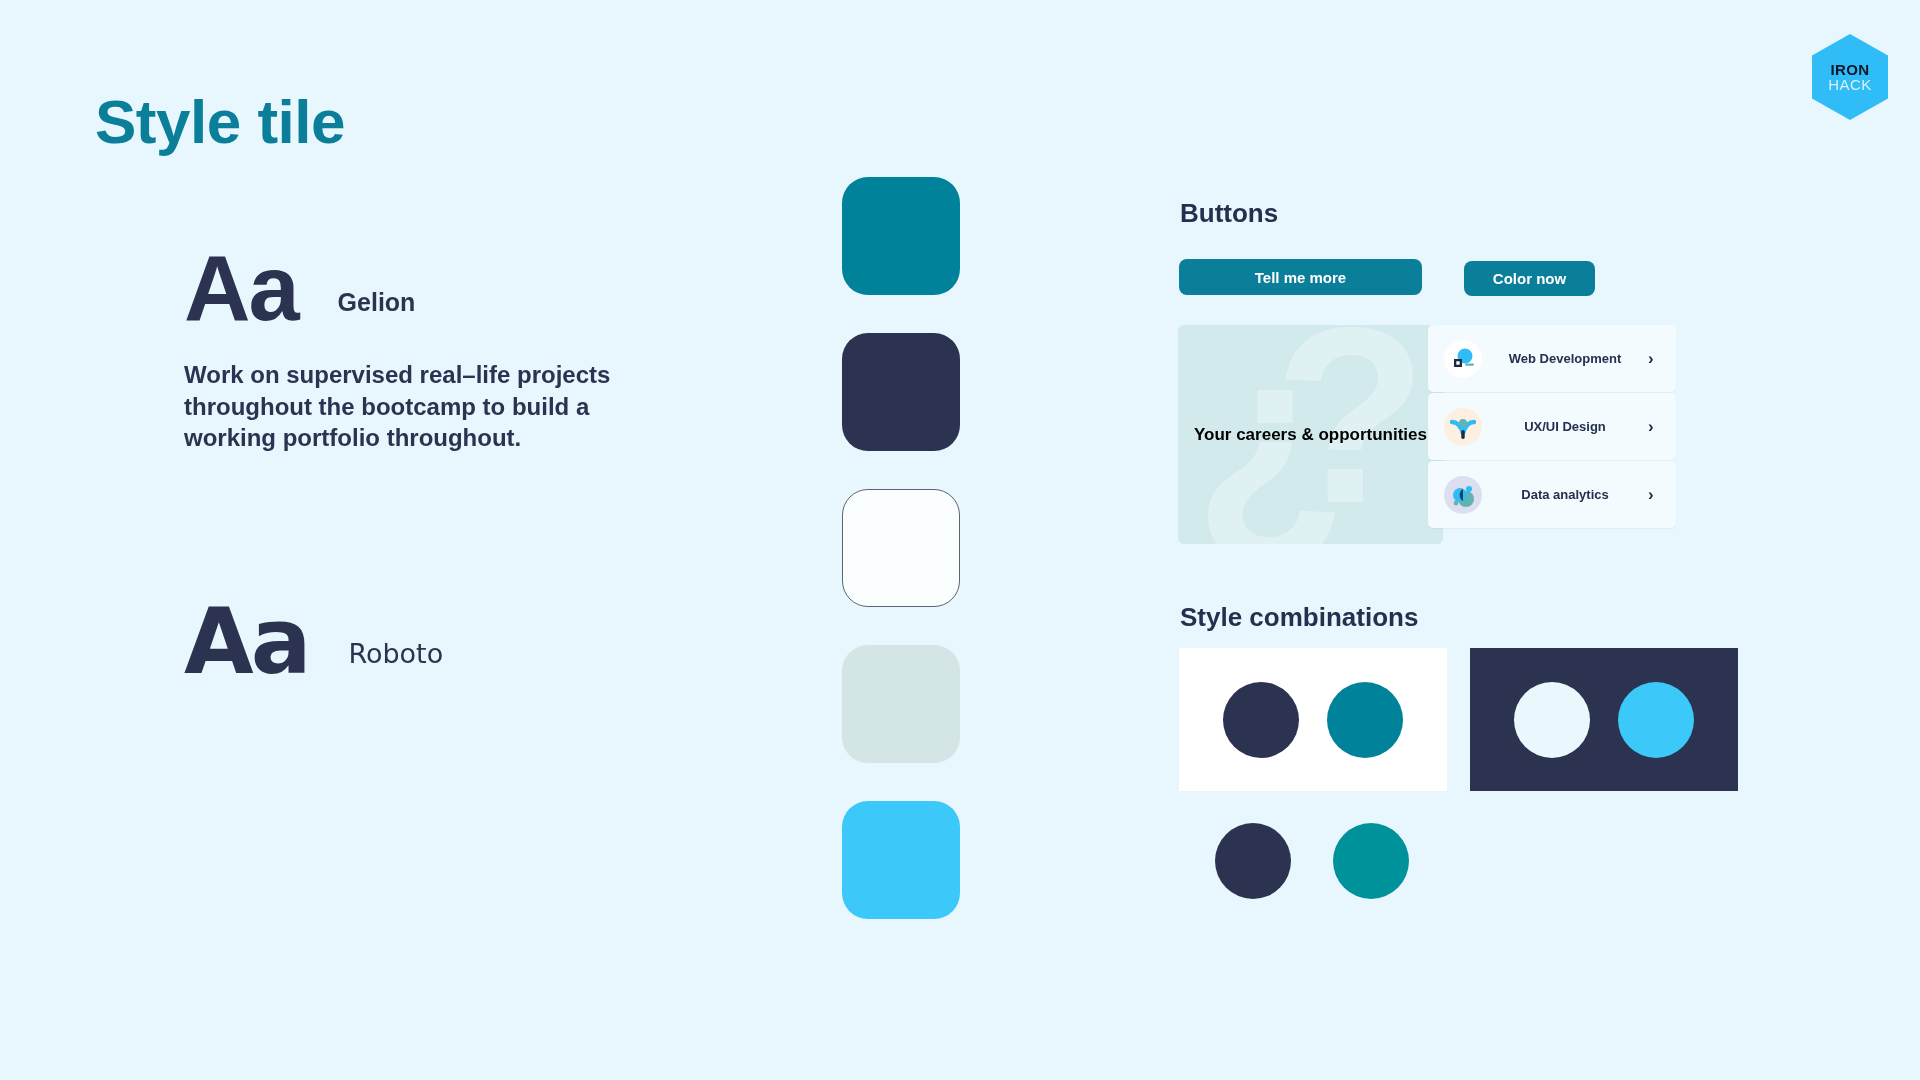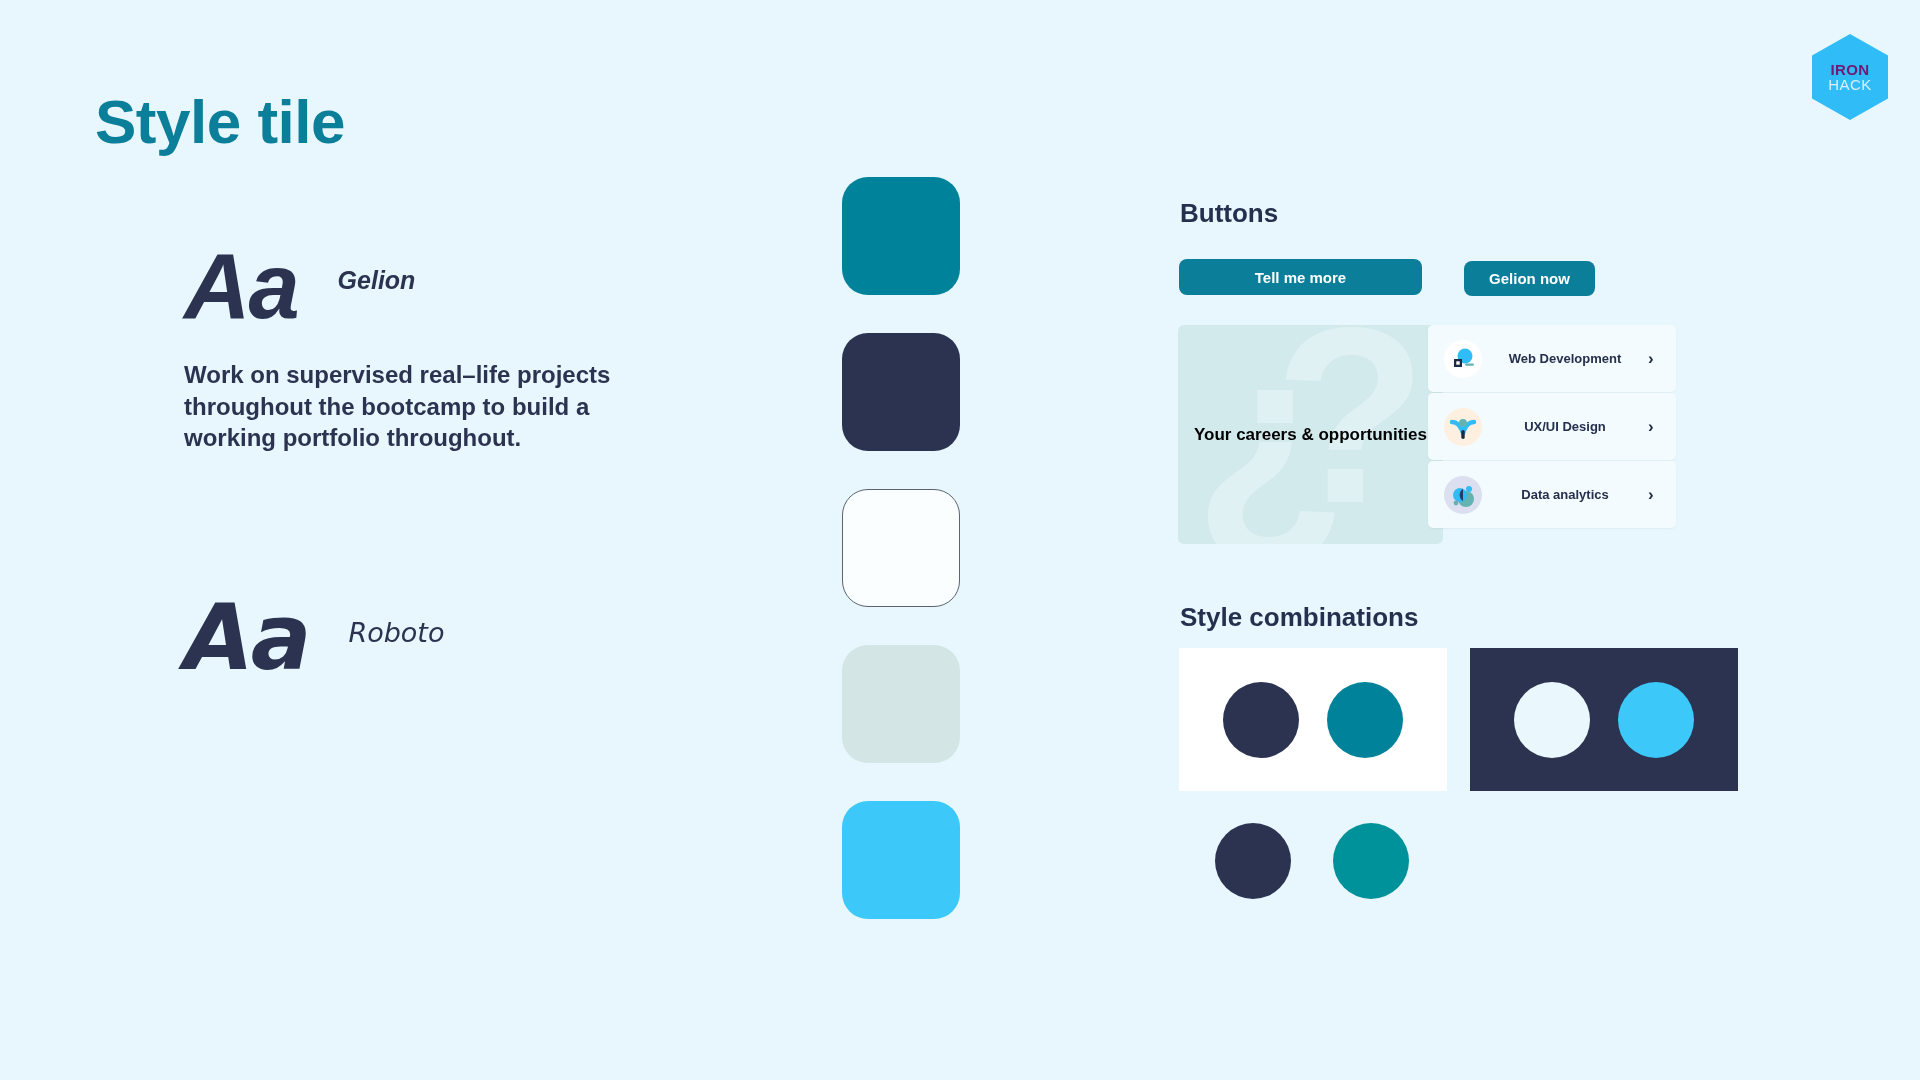--- a/index.html
+++ b/index.html
@@ -27,21 +27,21 @@
     inset: 0;
     background: #2fbcf7;
     clip-path: polygon(50% 0%, 100% 25%, 100% 75%, 50% 100%, 0% 75%, 0% 25%);
     display: flex;
     flex-direction: column;
     align-items: center;
     justify-content: center;
     line-height: 1.02;
   }
   .logo-top {
-    color: #701a75;
+    color: #0f172a;
     font-size: 15px;
     font-weight: 700;
     letter-spacing: 0.4px;
   }
   .logo-bottom {
     color: #d7f0fd;
     font-size: 15px;
     font-weight: 400;
     letter-spacing: 0.4px;
   }
@@ -58,24 +58,23 @@
     text-align: center;
   }
 
   
   .type-block { position: absolute; left: 184px; }
   .type-block.one { top: 243px; }
   .type-block.two { top: 595px; }
 
   .type-head {
     display: flex;
-    align-items: center;
+    align-items: flex-end;
     gap: 40px;
     height: 86px;
-    font-style: italic;
   }
   .aa-gelion {
     font-family: "Liberation Sans", sans-serif;
     font-size: 92px;
     font-weight: 700;
     color: #2b3350;
     line-height: 0.88;
     letter-spacing: -2px;
   }
   .aa-roboto {
@@ -303,21 +302,21 @@
   <div class="swatch" id="sw1" style="background: rgb(43, 51, 80);"></div>
   <div class="swatch outlined" id="sw2" style="background: rgb(251, 254, 255);"></div>
   <div class="swatch" id="sw3" style="background: rgb(211, 229, 229);"></div>
   <div class="swatch" id="sw4" style="background: rgb(60, 201, 250);"></div>
 </div>
 
 <div class="section-label label-buttons">Buttons</div>
 
 <div class="btn-row">
   <button class="btn btn-primary" style="background: rgb(11, 126, 153);">Tell me more</button>
-  <button class="btn btn-secondary" style="background: rgb(11, 126, 153);">Gelion now</button>
+  <button class="btn btn-secondary" style="background: rgb(11, 126, 153);">Color now</button>
 </div>
 
 <div class="careers-panel">
   <span class="wm wm-invq">¿</span>
   <span class="wm wm-q">?</span>
   <span class="careers-text">Your careers &amp; opportunities</span>
 </div>
 
 <div class="card-list">
 

